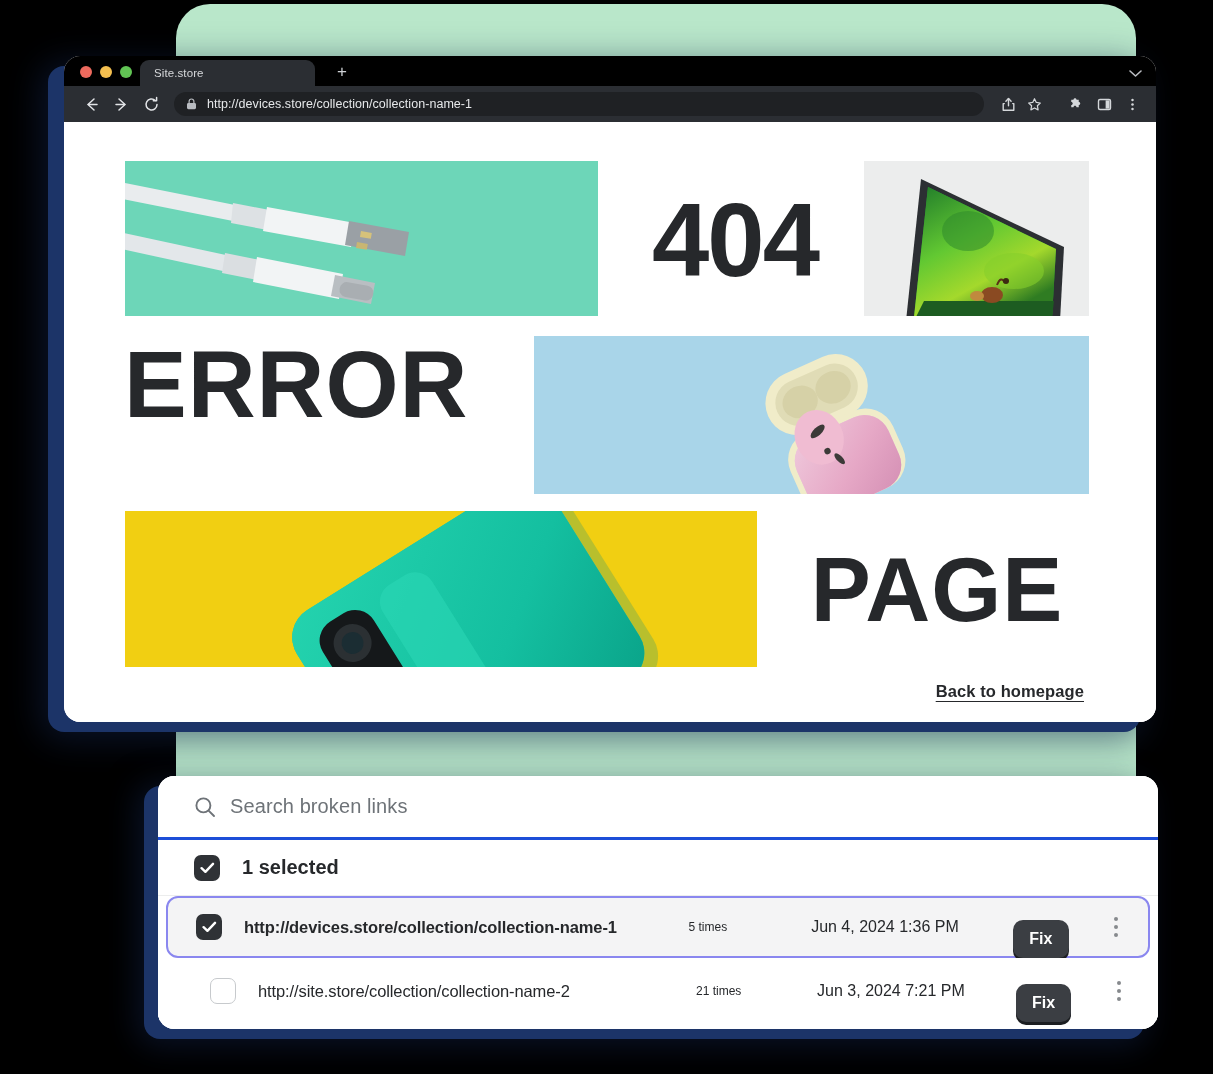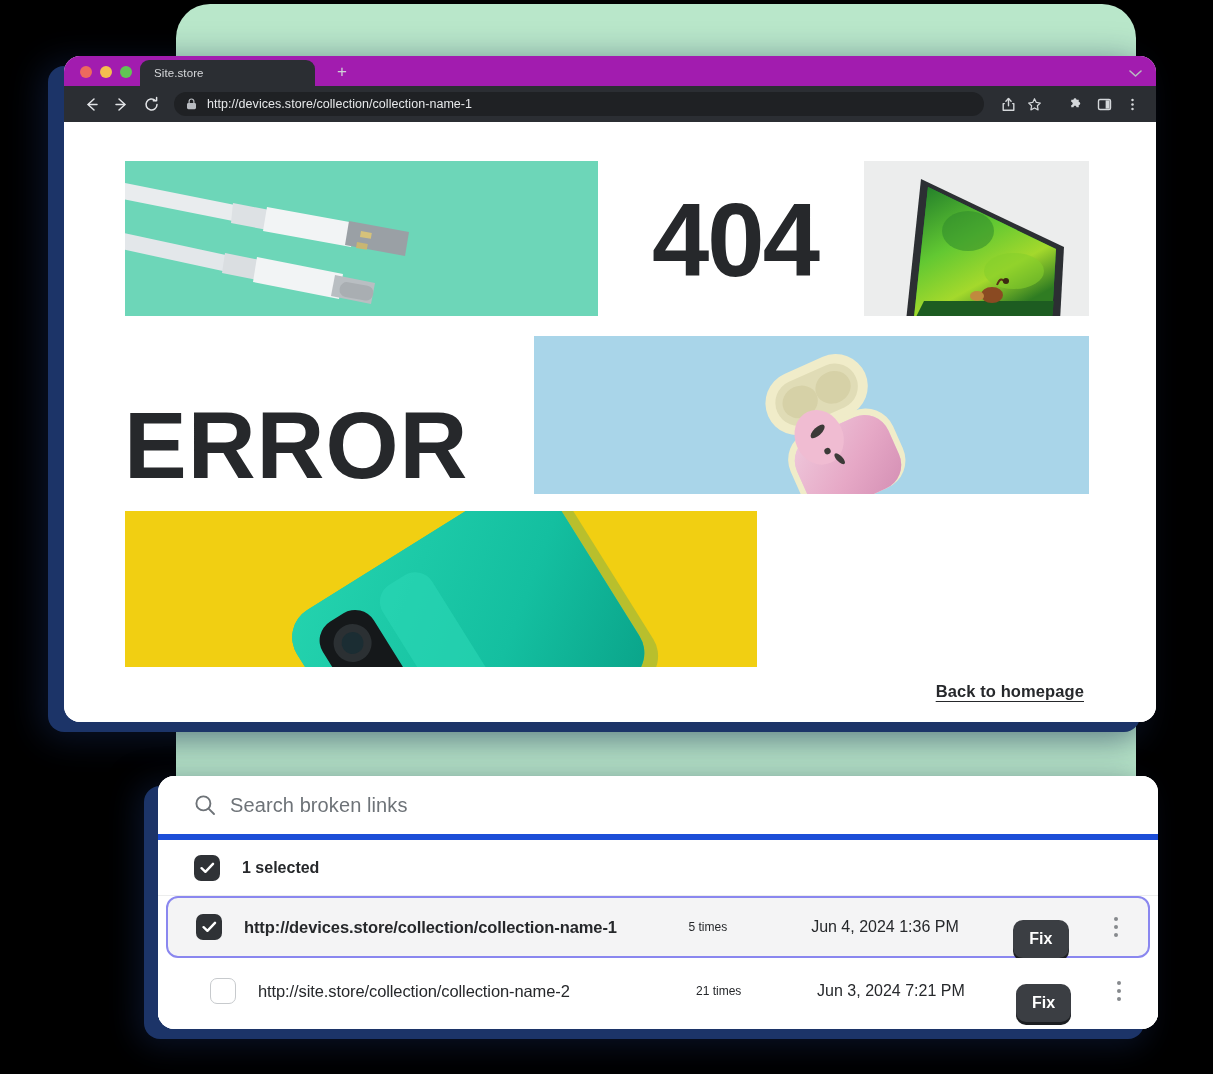--- a/index.html
+++ b/index.html
@@ -49,21 +49,21 @@
     height: 666px;
     border-radius: 16px;
     background: #ffffff;
     overflow: hidden;
     box-shadow: -16px 10px 0 0 #1c3468, -18px 12px 34px 6px rgba(18,34,72,.55);
   }
 
   .tabstrip {
     position: relative;
     height: 30px;
-    background: #a21caf;
+    background: #000000;
     display: flex;
     align-items: flex-end;
     padding-left: 12px;
   }
   .traffic { display: flex; align-items: center; gap: 8px; padding: 0 8px 8px 4px; }
   .dot { width: 12px; height: 12px; border-radius: 50%; }
   .dot.red { background: #ed6a5e; }
   .dot.yellow { background: #f4bf4f; }
   .dot.green { background: #61c454; }
 
@@ -149,21 +149,21 @@
     position: absolute; left: 556px; top: 28px; width: 230px; height: 180px;
     display: flex; align-items: center; justify-content: center;
     font-size: 103px; font-weight: 700; color: #26282b; letter-spacing: -2px;
     line-height: 1;
   }
 
   
   .tile-buds { left: 470px; top: 214px; width: 555px; height: 158px; background: #a9d5e9; }
   .terror {
     position: absolute; left: 60px; top: 216px; width: 400px; height: 155px;
-    display: flex; align-items: flex-end;
+    display: flex; align-items: flex-start;
     font-size: 94px; font-weight: 700; color: #26282b; letter-spacing: 1px;
     line-height: 1;
   }
 
   
   .tile-phone { left: 61px; top: 389px; width: 632px; height: 156px; background: #f1cf12; }
   .tpage {
     position: absolute; left: 718px; top: 390px; width: 310px; height: 156px;
     display: flex; align-items: center; justify-content: center;
     font-size: 90px; font-weight: 700; color: #26282b; letter-spacing: 1px;
@@ -190,33 +190,33 @@
     overflow: visible;
   }
   .panel-inner { width: 100%; height: 100%; border-radius: 16px; background: #fff; overflow: hidden; }
 
   .search-row {
     height: 64px;
     display: flex;
     align-items: center;
     gap: 14px;
     padding: 0 36px;
-    border-bottom: 6px solid #1d4ed8;
+    border-bottom: 3px solid #1d4ed8;
   }
   .search-ph { color: #6e7378; font-size: 20px; letter-spacing: .1px; }
 
   .select-row {
     height: 56px;
     display: flex;
     align-items: center;
     gap: 22px;
     padding: 0 36px;
     border-bottom: 1px solid #eceded;
   }
-  .select-label { font-size: 16px; font-weight: 700; color: #26282b; }
+  .select-label { font-size: 20px; font-weight: 700; color: #26282b; }
 
   .cb {
     width: 26px; height: 26px; border-radius: 7px;
     display: flex; align-items: center; justify-content: center;
     flex: 0 0 auto;
   }
   .cb.checked { background: #2f3236; }
   .cb.unchecked { background: #fff; border: 1.6px solid #c7cacd; }
 
   .link-row {
@@ -464,20 +464,23 @@
               <circle cx="258" cy="82" r="11" fill="#1b2d33"></circle>
             <circle cx="258" cy="138" r="19" fill="#2b3033"></circle>
               <circle cx="258" cy="138" r="11" fill="#1b2d33"></circle>
             <circle cx="258" cy="194" r="17" fill="#2b3033"></circle>
               <circle cx="258" cy="194" r="9" fill="#1b2d33"></circle>
             <rect x="300" y="52" width="58" height="172" rx="20" fill="#2ad6b4" opacity=".65"></rect>
           </g>
         </svg>
       </div>
 
+      <div class="tpage">
+        <span>PAGE</span>
+      </div>
 
       <a class="homelink" href="#">Back to homepage</a>
     </div>
   </div>
 
   <div class="panel">
     <div class="panel-inner">
 
       <div class="search-row">
         <span style="display:flex;color:#6e7378;">

